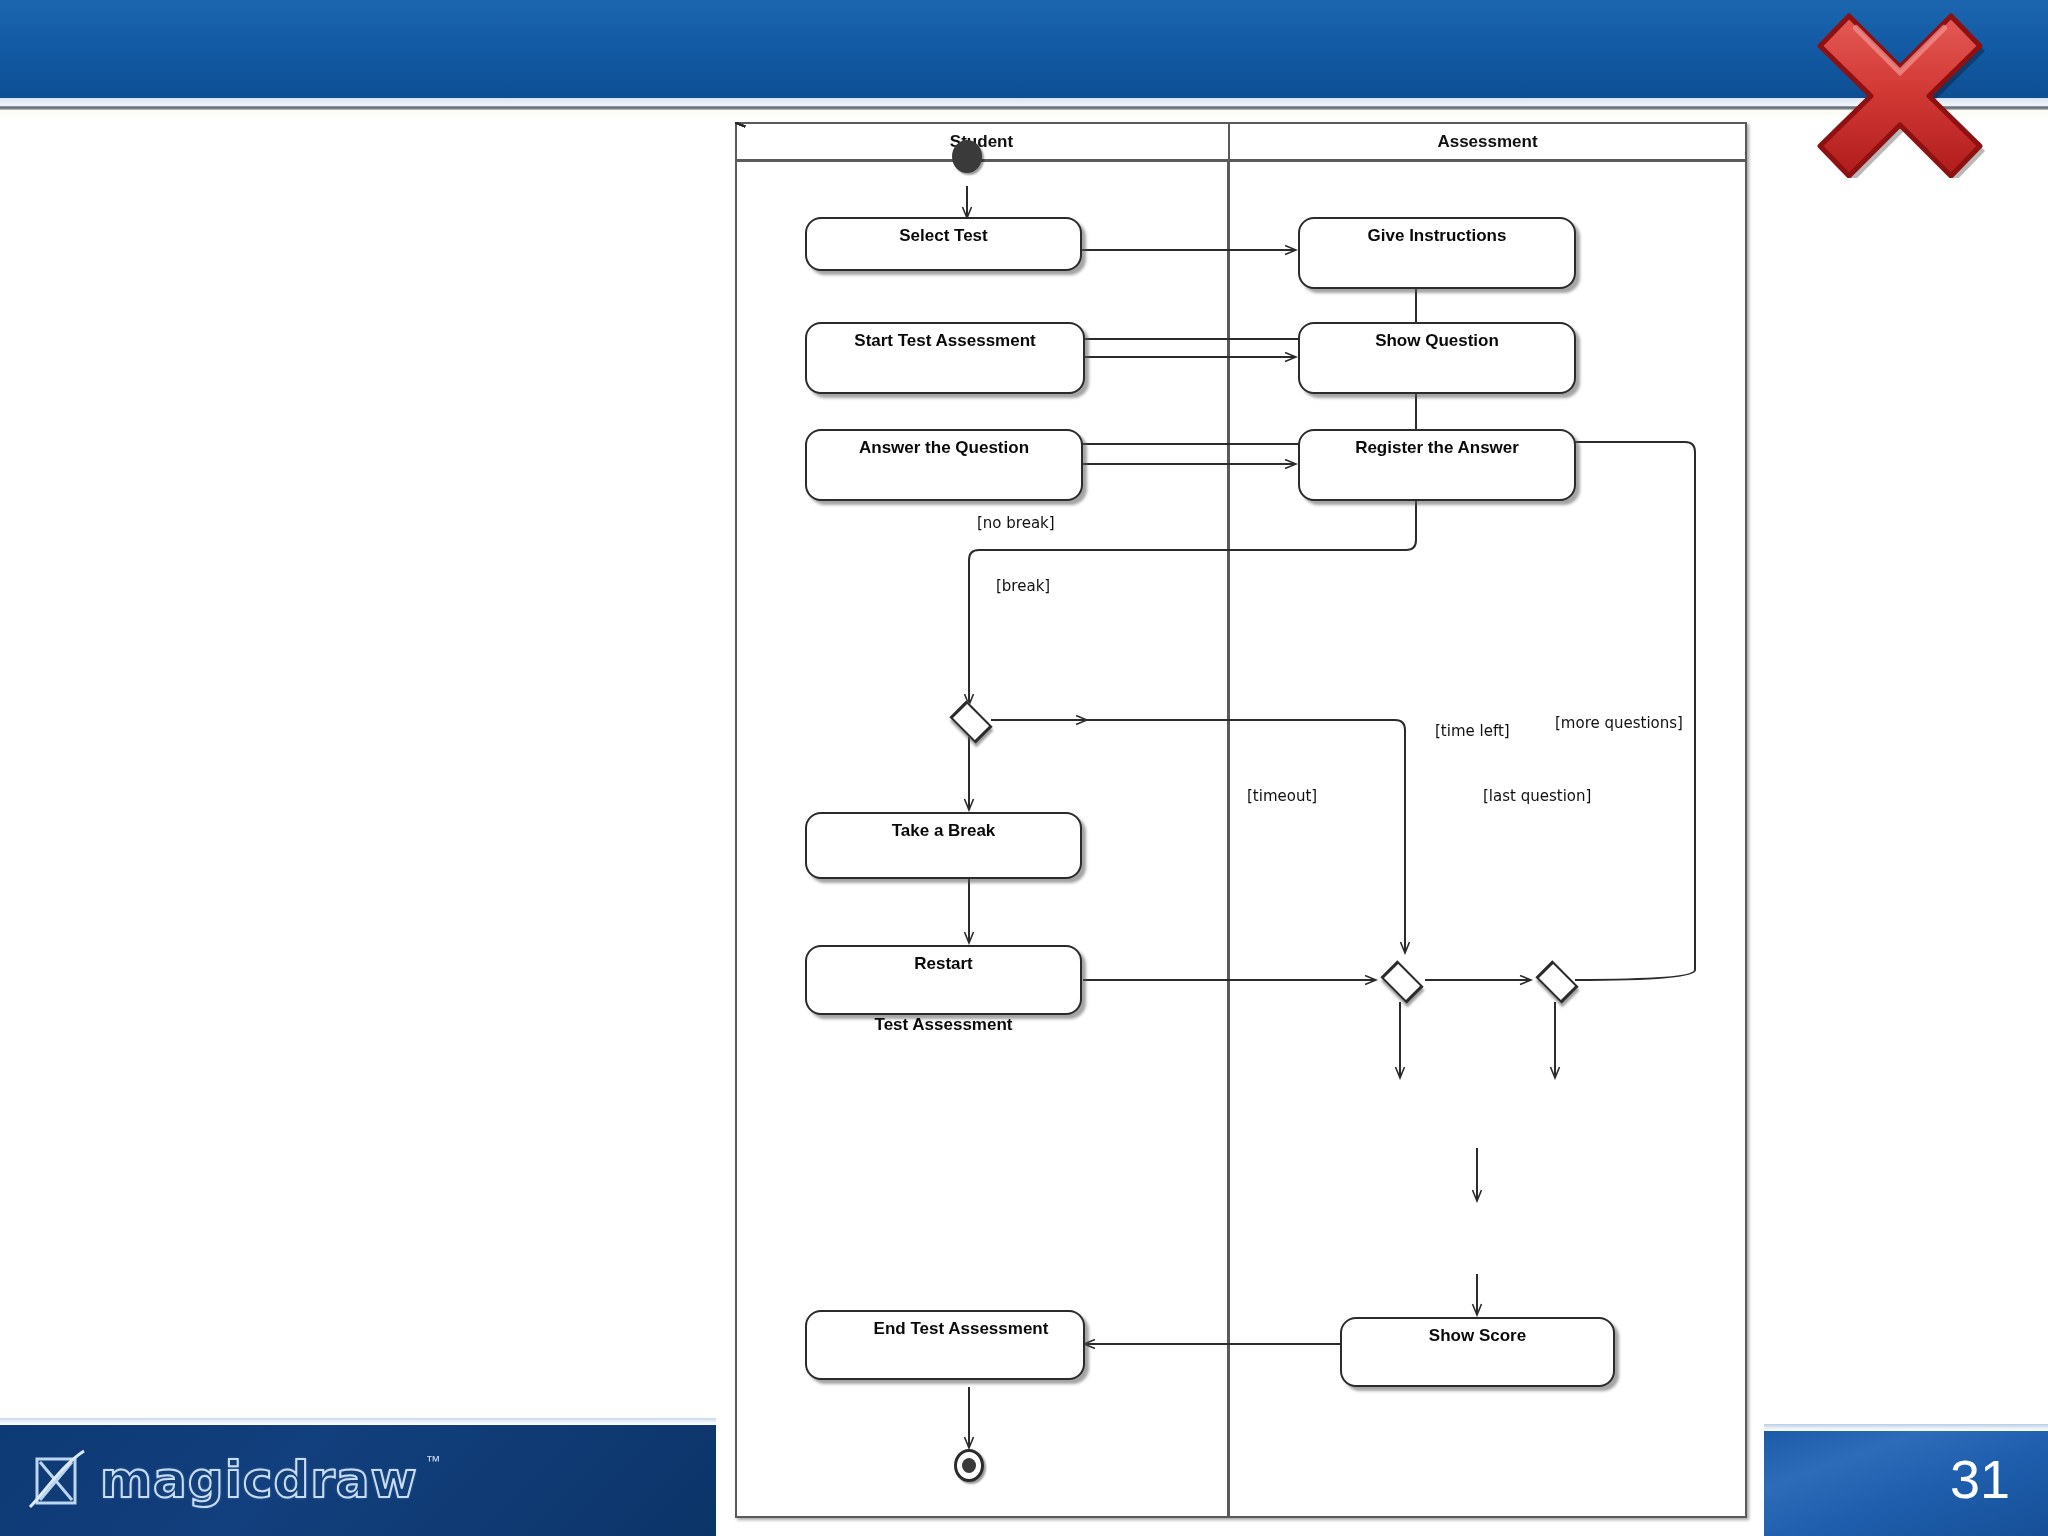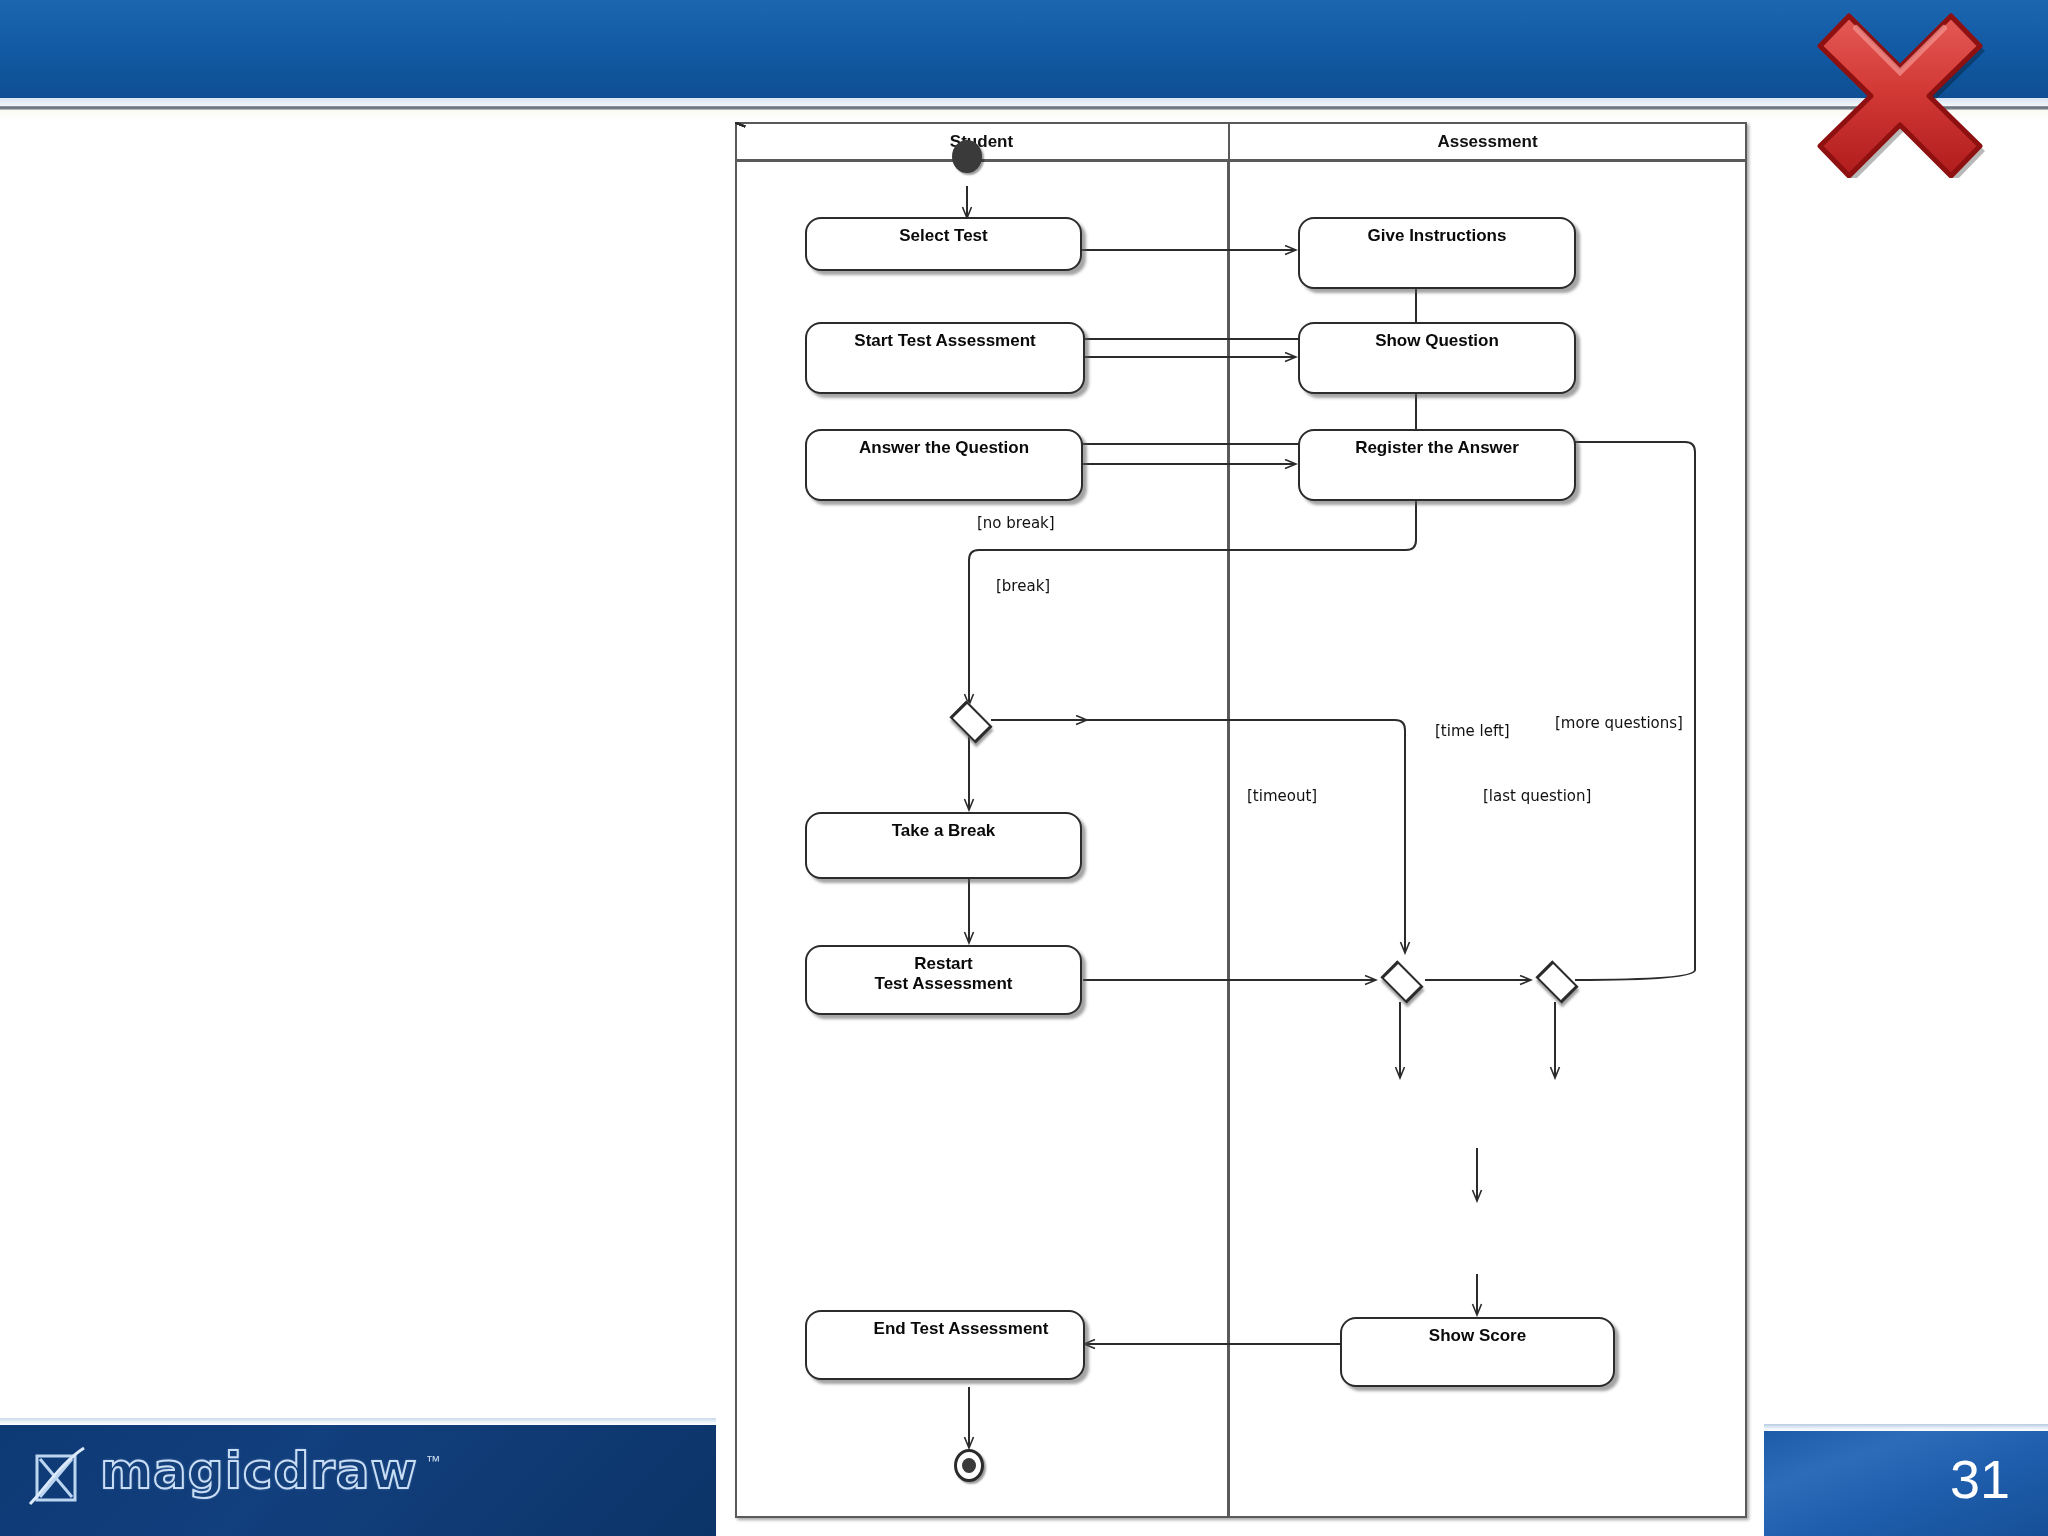--- a/index.html
+++ b/index.html
@@ -66,21 +66,21 @@
     background:linear-gradient(180deg,#b8cce4 0%,#e9f1f9 60%,#ffffff 100%);
     z-index:7;
   }
   #page-number{
     position:absolute;right:38px;bottom:30px;color:#ffffff;
     font-size:54px;line-height:54px;font-weight:400;z-index:8;
   }
 
   
   #logo-wrap{position:absolute;left:28px;top:1446px;height:68px;z-index:9;
-    display:flex;gap:14px;}
+    display:flex;align-items:center;gap:14px;}
   #logo-mark{width:58px;height:62px;position:relative;flex:0 0 auto;}
   #logo-word{
     font-family:"DejaVu Sans", sans-serif;
     font-size:50px;line-height:50px;font-weight:700;letter-spacing:1px;
     color:#133f7a;
     -webkit-text-stroke:2px #c9ddf4;
     text-shadow:0 0 3px rgba(160,200,245,.9);
   }
   #logo-tm{
     font-size:15px;color:#cfe0f4;align-self:flex-start;margin-top:6px;margin-left:-6px;
@@ -109,21 +109,21 @@
 
   
   .node{
     position:absolute;box-sizing:border-box;
     background:#ffffff;border:2px solid #2b2b2b;border-radius:16px;
     box-shadow:4px 4px 3px rgba(90,90,90,.55);
     font-size:17px;font-weight:700;color:#0a0a0a;
     text-align:center;padding-top:7px;line-height:20px;
     z-index:3;
   }
-  .node .l2{display:block;}
+  .node .l2{display:block;margin-top:41px;}
 
   
   #start-node{
     position:absolute;width:30px;height:33px;border-radius:50%;
     background:#3a3a3a;box-shadow:2px 2px 2px rgba(0,0,0,.4);z-index:4;
   }
   #end-node{
     position:absolute;width:30px;height:33px;border-radius:50%;
     border:3px solid #2b2b2b;background:#fff;box-sizing:border-box;z-index:4;
     box-shadow:2px 2px 2px rgba(0,0,0,.4);

